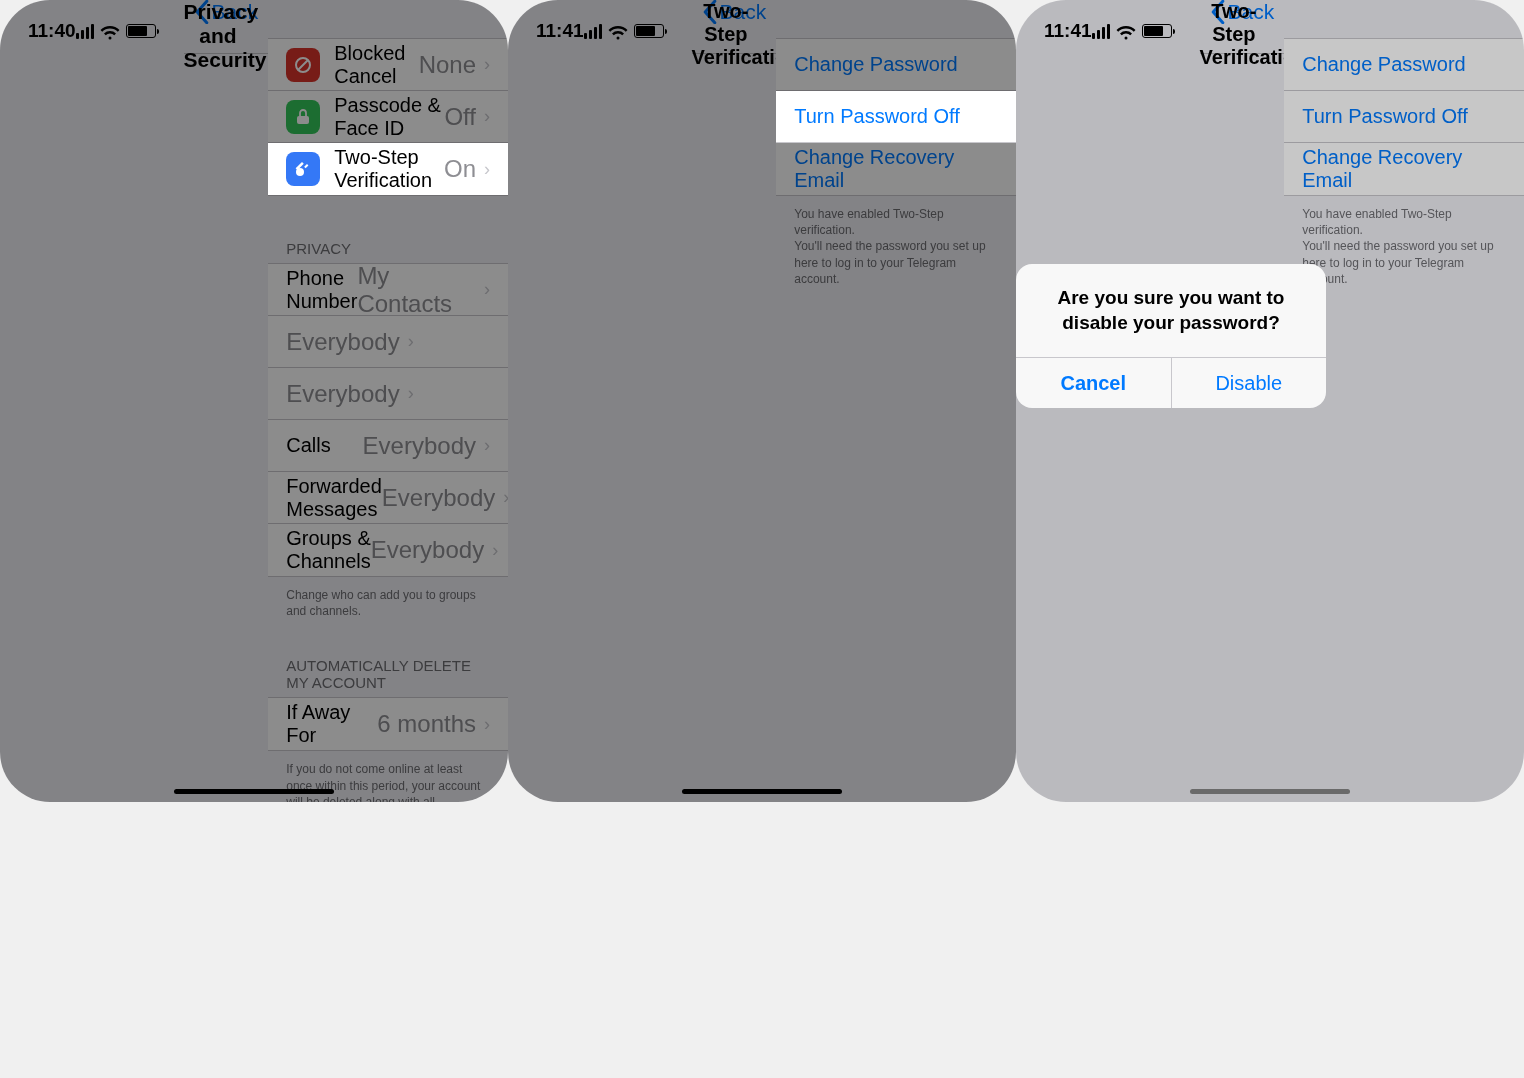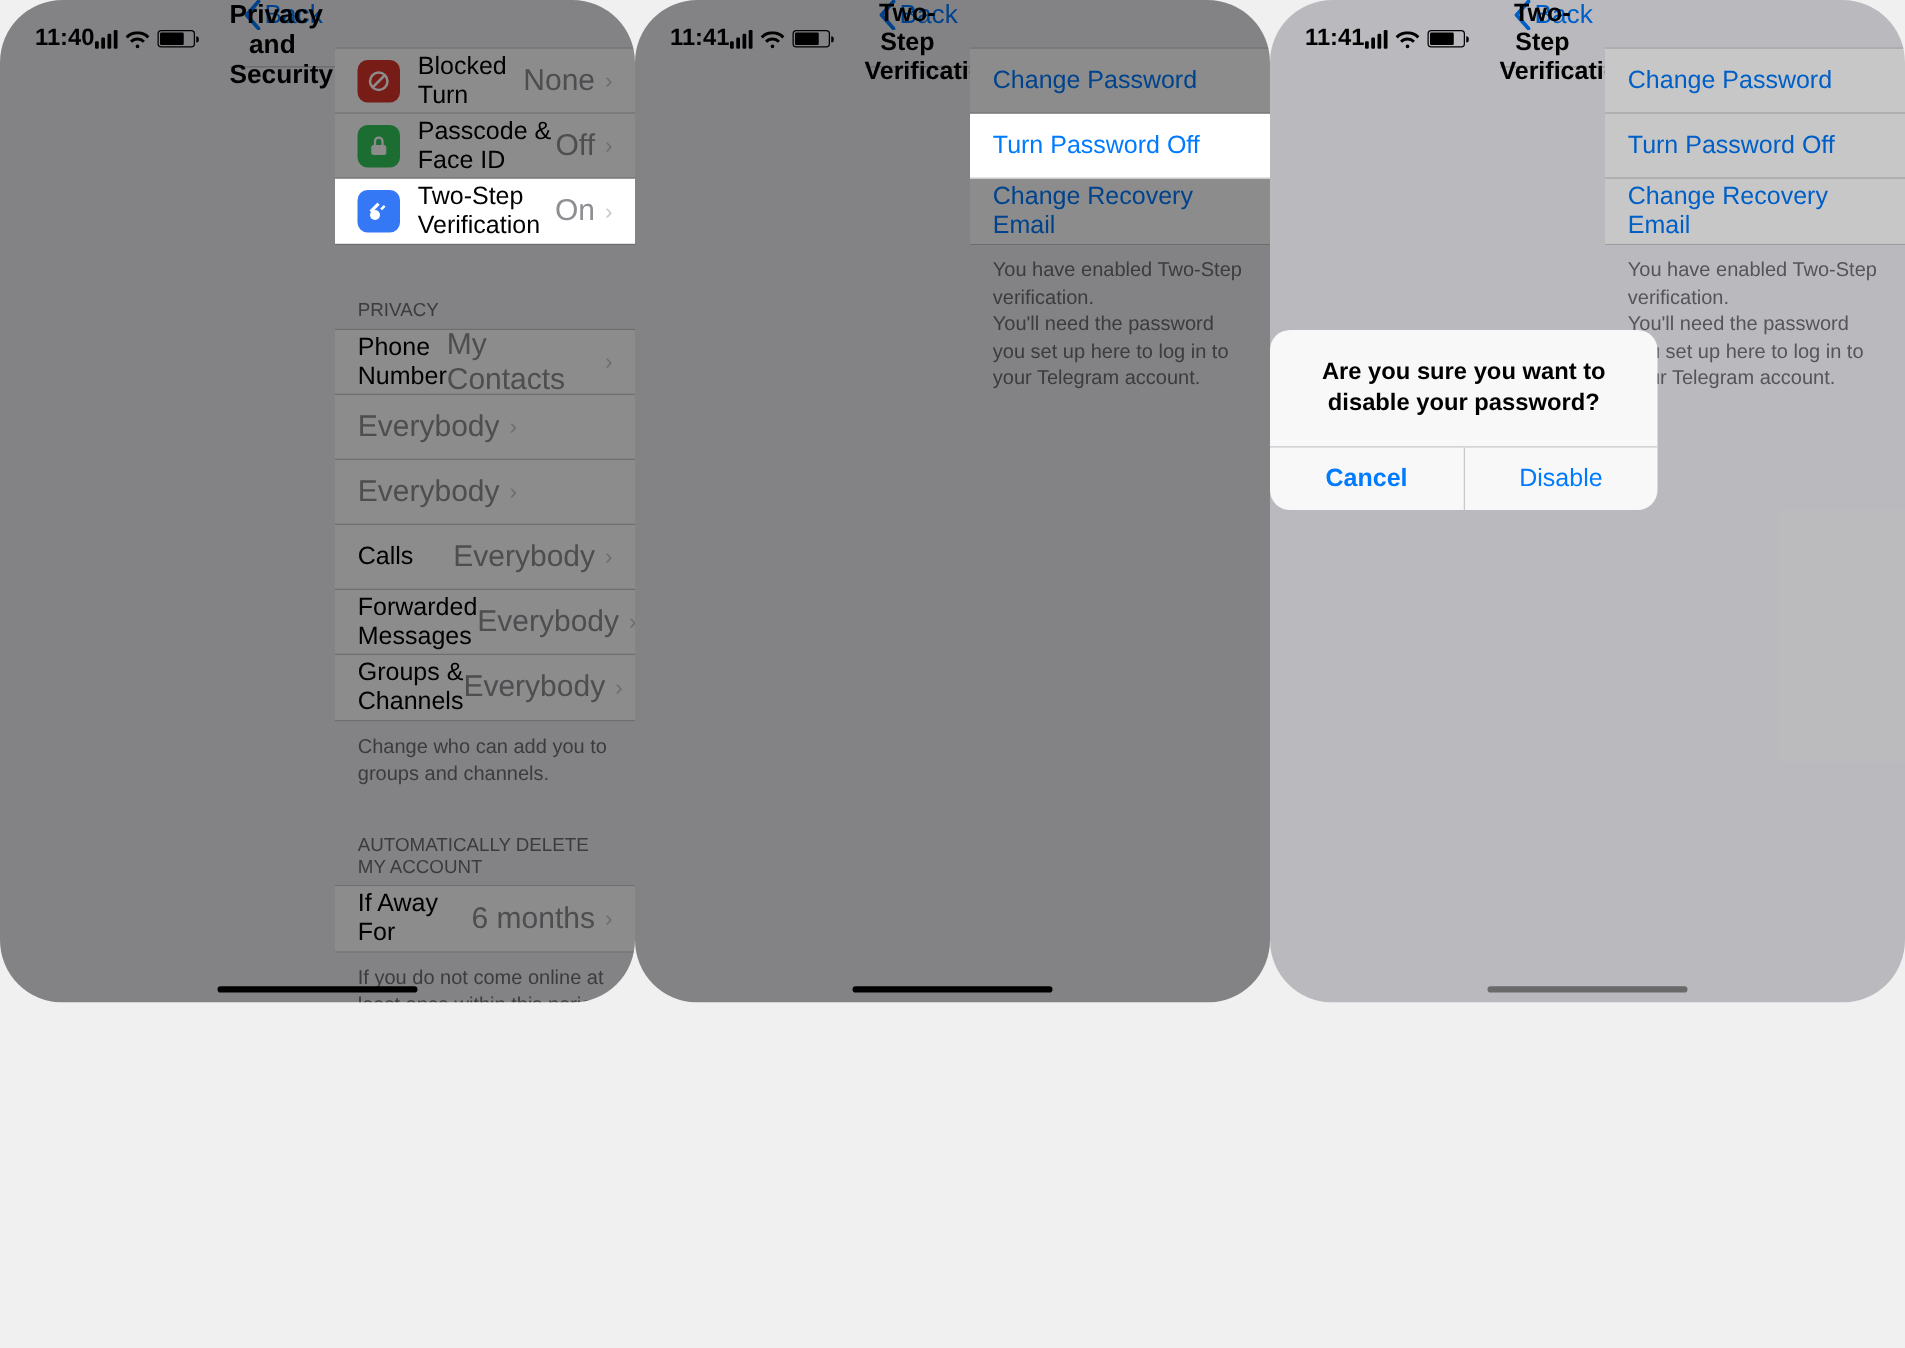--- a/index.html
+++ b/index.html
@@ -109,21 +109,21 @@
     border-radius: 8px;
     margin-right: 14px;
     display: flex; align-items: center; justify-content: center;
     flex-shrink: 0;
   }
   .cell .label { flex: 1; font-size: 20px; color: #000; }
   .cell .value { font-size: 24px; color: #8e8e93; margin-right: 8px; }
   .cell .chev { color: #c7c7cc; font-size: 18px; }
   .cell.link .label { color: #007aff; }
   .footer-text {
-    font-size: 16px;
+    font-size: 12px;
     color: #6d6d72;
     padding: 10px 18px;
     line-height: 1.35;
   }
   .group { background: #fff; border-top: 0.5px solid #c8c7cc; border-bottom: 0.5px solid #c8c7cc; }
   .group .cell { border-bottom: 0.5px solid #c8c7cc; }
   .group .cell:last-child { border-bottom: none; }
   
   .highlight { position: relative; z-index: 10; }
   
@@ -208,21 +208,21 @@
   <div class="scroll">
     <div class="group-spacer"></div>
     <div class="group">
       <div class="cell">
         <span class="icon ic-blocked">
           <svg width="18" height="18" viewBox="0 0 18 18">
               <circle cx="9" cy="9" r="7" stroke="#fff" stroke-width="2" fill="none"></circle>
               <line x1="4" y1="14" x2="14" y2="4" stroke="#fff" stroke-width="2"></line>
             </svg>
         </span>
-        <span class="label">Blocked Turn</span>
+        <span class="label">Blocked Cancel</span>
         <span class="value">None</span>
         <span class="chev">›</span>
       </div>
       <div class="cell">
         <span class="icon ic-passcode">
           <svg width="18" height="18" viewBox="0 0 18 18">
               <rect x="3" y="8" width="12" height="8" rx="2" fill="#fff"></rect>
               <path d="M6 8V5a3 3 0 016 0v3" stroke="#fff" stroke-width="1.8" fill="none"></path>
             </svg>
         </span>

